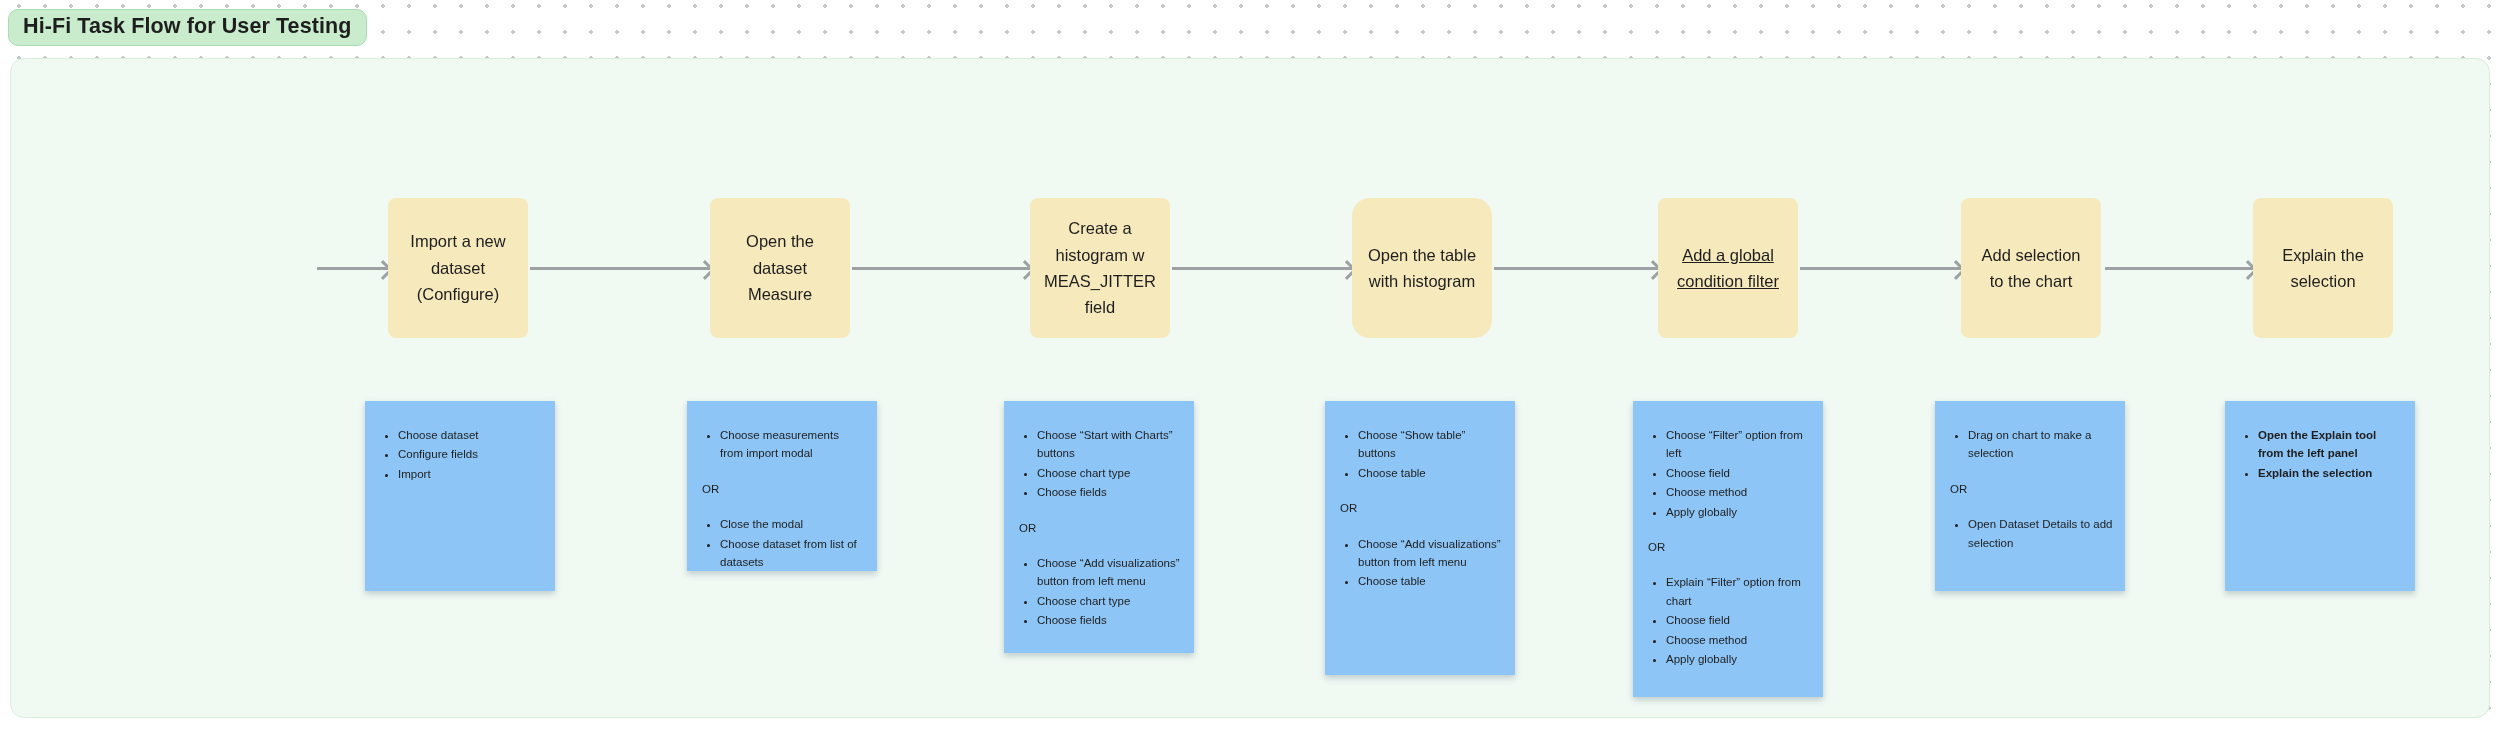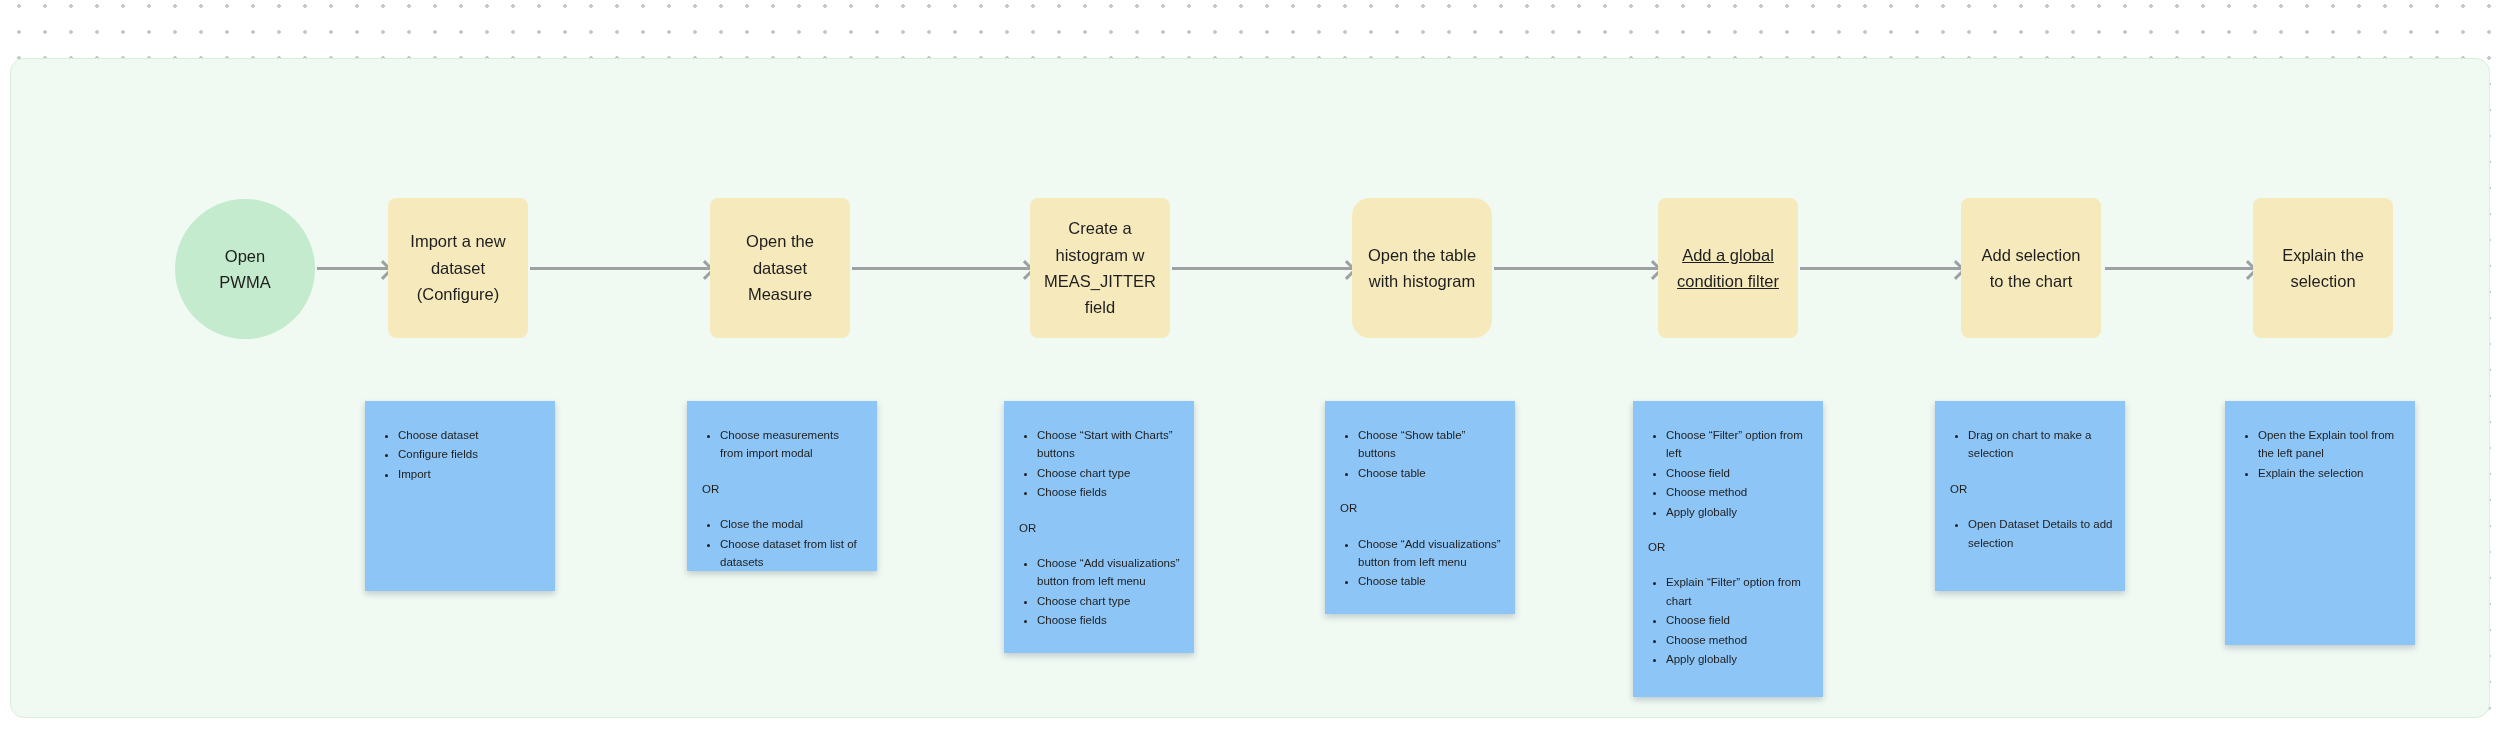--- a/index.html
+++ b/index.html
@@ -89,39 +89,39 @@
     position: absolute; top: 362px;
     width: 190px;
     background: #8dc5f6;
     box-shadow: 0 3px 6px rgba(70, 90, 115, 0.28);
     padding: 25px 12px 12px 0;
     font-size: 11.5px; line-height: 1.6; margin-top: 39px;
   }
   .k1 { left: 365px; height: 190px; }
   .k2 { left: 687px; height: 170px; }
   .k3 { left: 1004px; height: 252px; }
-  .k4 { left: 1325px; height: 213px; }
+  .k4 { left: 1325px; height: 274px; }
   .k5 { left: 1633px; height: 296px; }
   .k6 { left: 1935px; height: 190px; }
-  .k7 { left: 2225px; height: 244px; }
+  .k7 { left: 2225px; height: 190px; font-weight: bold; }
   .sticky ul { margin: 0; padding-left: 33px; list-style: disc outside; }
   .sticky li { margin: 0 0 1px 0; }
   .sticky .or { margin: 17px 0 17px 15px; }
 </style>
 </head>
 <body>
 
 <div class="canvas">
 
+  <div class="title-pill">
+    <span>Hi-Fi Task Flow for User Testing</span>
+  </div>
 
   <div class="section"></div>
 
-  <div class="node-circle">
-    <span>Open PWMA</span>
-  </div>
 
   <div id="flow-steps">
       <div class="arrow a0"></div>
       <div class="node-box c1">
         <span>Import a new dataset (Configure)</span>
       </div>
       <div class="sticky k1">
         <ul>
           <li>Choose dataset</li>
           <li>Configure fields</li>

